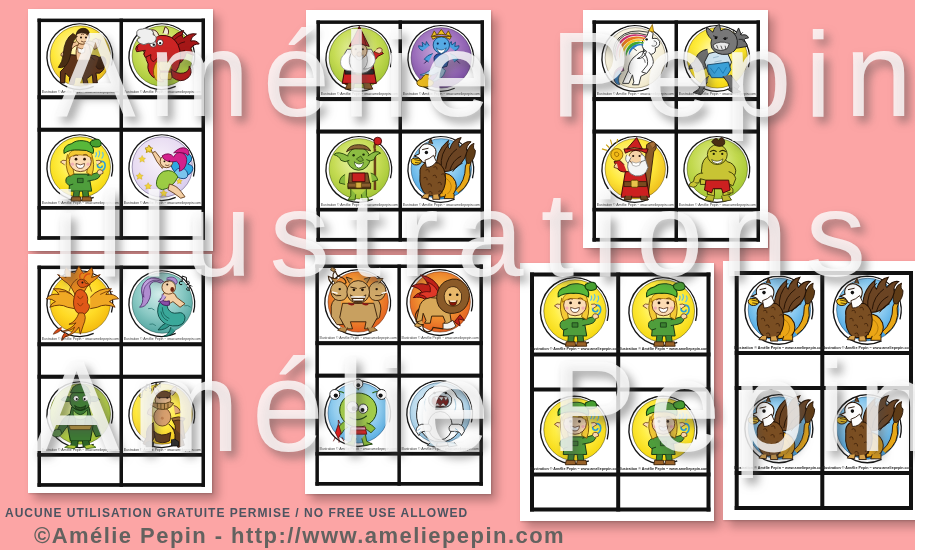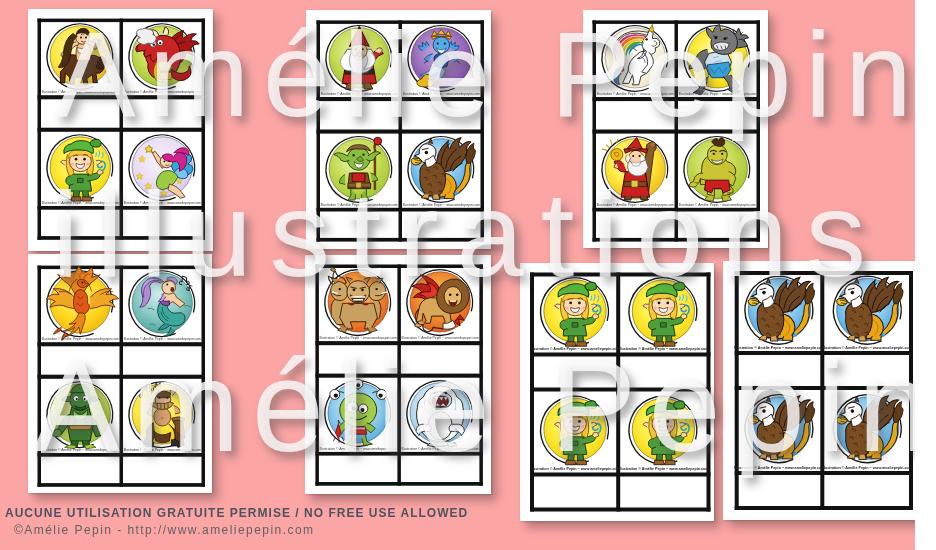--- a/index.html
+++ b/index.html
@@ -1,21 +1,21 @@
 <!DOCTYPE html>
 <html><head>
 <meta charset="utf-8">
 <style>
 html,body{margin:0;padding:0;background:#fff;width:936px;height:550px;overflow:hidden;font-family:"Liberation Sans",sans-serif;}
 #stage{position:relative;width:915px;height:550px;background:#fca5a5;overflow:hidden;}
 .page{position:absolute;background:#fff;box-shadow:1px 1px 2px rgba(0,0,0,.18),6px 7px 9px rgba(0,0,0,.26);}
 .page svg{position:absolute;left:0;top:0;}
 .wm{position:absolute;left:0;top:0;width:936px;height:550px;pointer-events:none;}
 .foot1{position:absolute;left:5px;top:506px;font-size:12px;font-weight:bold;letter-spacing:1.02px;color:#4d5460;}
-.foot2{position:absolute;left:14px;top:522.5px;font-size:12px;color:#63625f;letter-spacing:1.45px;}
+.foot2{position:absolute;left:34px;top:522.5px;font-size:22px;color:#63625f;letter-spacing:1.45px;font-weight:bold;}
 </style>
 </head>
 <body>
 <div id="stage">
 
 <svg width="0" height="0" style="position:absolute">
 <defs>
 <radialGradient id="gyel" cx="42%" cy="38%" r="68%">
           <stop offset="0%" stop-color="#fff8c0"></stop>
           <stop offset="55%" stop-color="#ffe93c"></stop>

